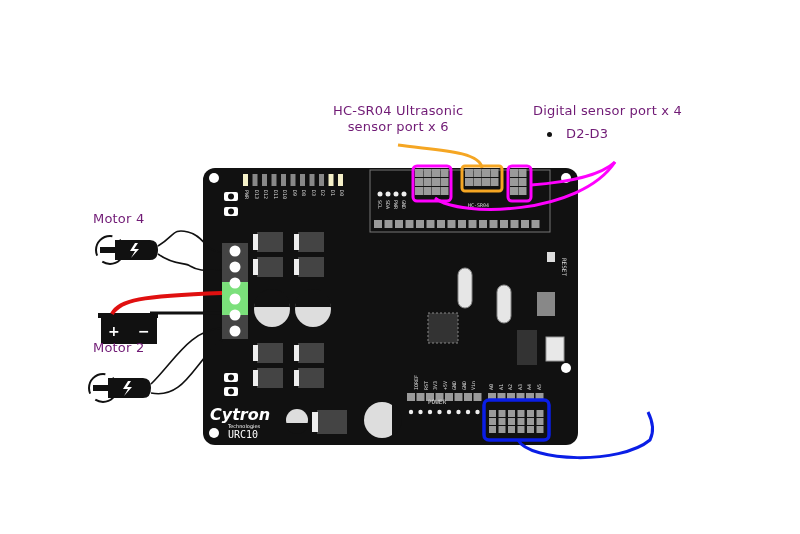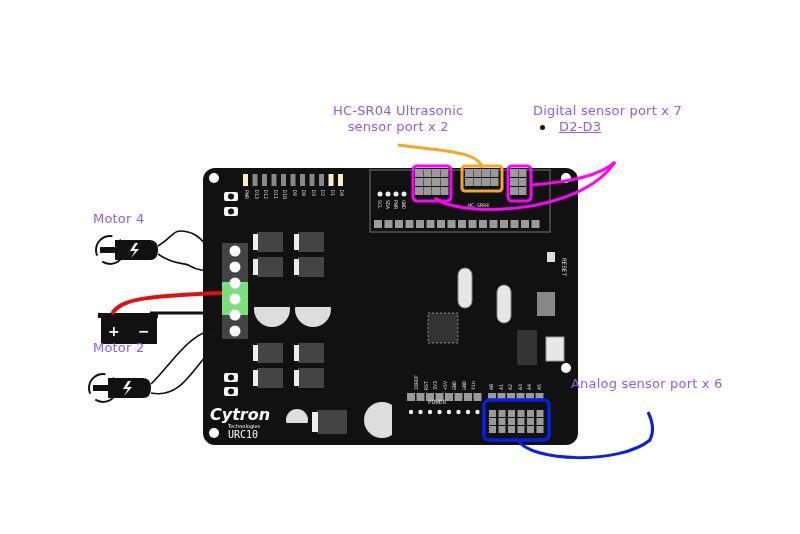--- a/index.html
+++ b/index.html
@@ -1,18 +1,18 @@
 <!DOCTYPE html>
 <html><head>
 <meta charset="utf-8">
 <style>
   html,body{margin:0;padding:0;background:#ffffff;}
   body{width:800px;height:534px;position:relative;overflow:hidden;font-family:"DejaVu Sans",sans-serif;}
-  .lbl{position:absolute;color:#8b5cf6;font-size:13px;line-height:16px;white-space:nowrap;letter-spacing:0.2px;}
-  .lbl ul{margin:0;padding:0;list-style:none;text-decoration:underline;}
+  .lbl{position:absolute;color:#701a75;font-size:13px;line-height:16px;white-space:nowrap;letter-spacing:0.2px;}
+  .lbl ul{margin:7px;padding:0;list-style:none;}
   .lbl li{position:relative;padding-left:26px;}
   .lbl li:before{content:"";position:absolute;left:7px;top:6px;width:5px;height:5px;border-radius:50%;background:#111;}
   .center{text-align:center;}
   svg text{font-family:"DejaVu Sans Mono",monospace;}
 </style>
 </head>
 <body>
 
 <svg id="main-svg" width="800" height="534" style="position:absolute;left:0;top:0">
 
@@ -267,28 +267,27 @@
   <rect x="508" y="166" width="23" height="35" rx="4" fill="none" stroke="#ff00ff" stroke-width="3"></rect>
   <path d="M531 185 C570 182 600 176 615 162" stroke="#ff00ff" stroke-width="3" fill="none"></path>
   <path d="M435 198 C460 218 580 215 615 162" stroke="#ff00ff" stroke-width="3" fill="none"></path>
 
   <rect x="484" y="400" width="65" height="40" rx="5" fill="none" stroke="#0a1ee6" stroke-width="3.5"></rect>
   <path d="M518 440 C530 462 620 465 650 440 C655 430 652 420 648 412" stroke="#0a1ee6" stroke-width="3" fill="none"></path>
 </svg>
 
 <div class="lbl center" style="left:333px;top:103px;">
   <div>HC-SR04 Ultrasonic</div>
-  <div>sensor port x 2</div>
+  <div>sensor port x 6</div>
 </div>
 
 <div class="lbl" style="left:533px;top:103px;">
-  <div>Digital sensor port x 7</div>
+  <div>Digital sensor port x 4</div>
   <ul>
     <li>D2-D3</li>
   </ul>
 </div>
 
 <div class="lbl" style="left:571px;top:376px;">
-  <div>Analog sensor port x 6</div>
 </div>
 
 <div class="lbl" style="left:93px;top:211px;">Motor 4</div>
 <div class="lbl" style="left:93px;top:340px;">Motor 2</div>
 
 </body></html>

